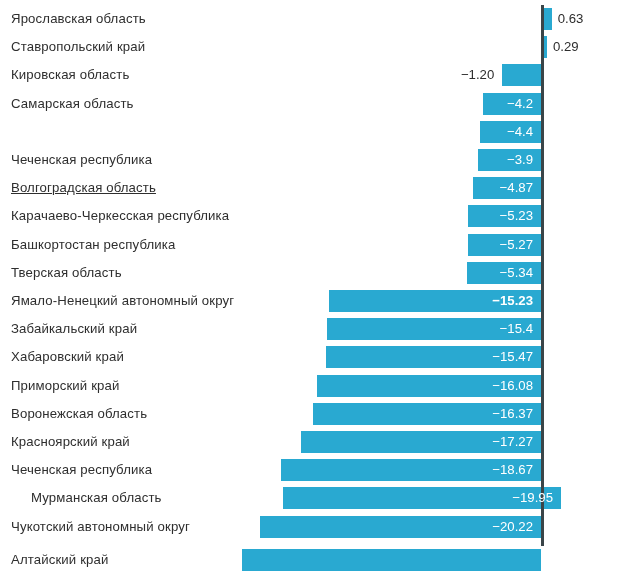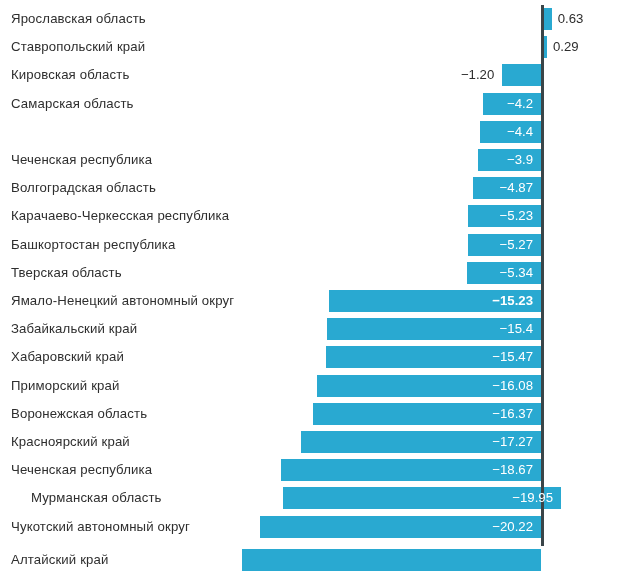--- a/index.html
+++ b/index.html
@@ -109,21 +109,21 @@
         <div class="bar-row" style="top: 117.8px;">
           <div class="bar" style="background: rgb(41, 169, 209); width: 61.248px; left: 479.752px;"></div>
           <div class="bar-value-inside" style="color: rgb(255, 255, 255); left: 479.752px; width: 53.248px;">−4.4</div>
         </div>
         <div class="bar-row" style="top: 146px;">
           <div class="row-label" style="color: rgb(46, 46, 46);">Чеченская республика</div>
           <div class="bar" style="background: rgb(41, 169, 209); width: 62.64px; left: 478.36px;"></div>
           <div class="bar-value-inside" style="color: rgb(255, 255, 255); left: 478.36px; width: 54.64px;">−3.9</div>
         </div>
         <div class="bar-row" style="top: 174.2px;">
-          <div class="row-label" style="color: rgb(46, 46, 46);">Волгоградская область</div>
+          <div class="row-label" style="color: rgb(46, 46, 46); text-decoration: underline;">Волгоградская область</div>
           <div class="bar" style="background: rgb(41, 169, 209); width: 67.7904px; left: 473.21px;"></div>
           <div class="bar-value-inside" style="color: rgb(255, 255, 255); left: 473.21px; width: 59.7904px;">−4.87</div>
         </div>
         <div class="bar-row" style="top: 202.4px;">
           <div class="row-label" style="color: rgb(46, 46, 46);">Карачаево-Черкесская республика</div>
           <div class="bar" style="background: rgb(41, 169, 209); width: 72.8016px; left: 468.198px;"></div>
           <div class="bar-value-inside" style="color: rgb(255, 255, 255); left: 468.198px; width: 64.8016px;">−5.23</div>
         </div>
         <div class="bar-row" style="top: 230.6px;">
           <div class="row-label" style="color: rgb(46, 46, 46);">Башкортостан республика</div>

